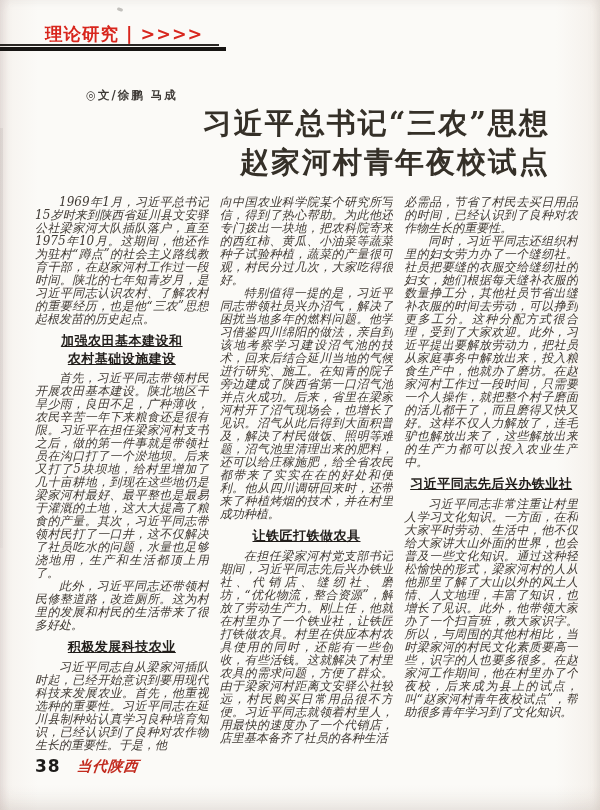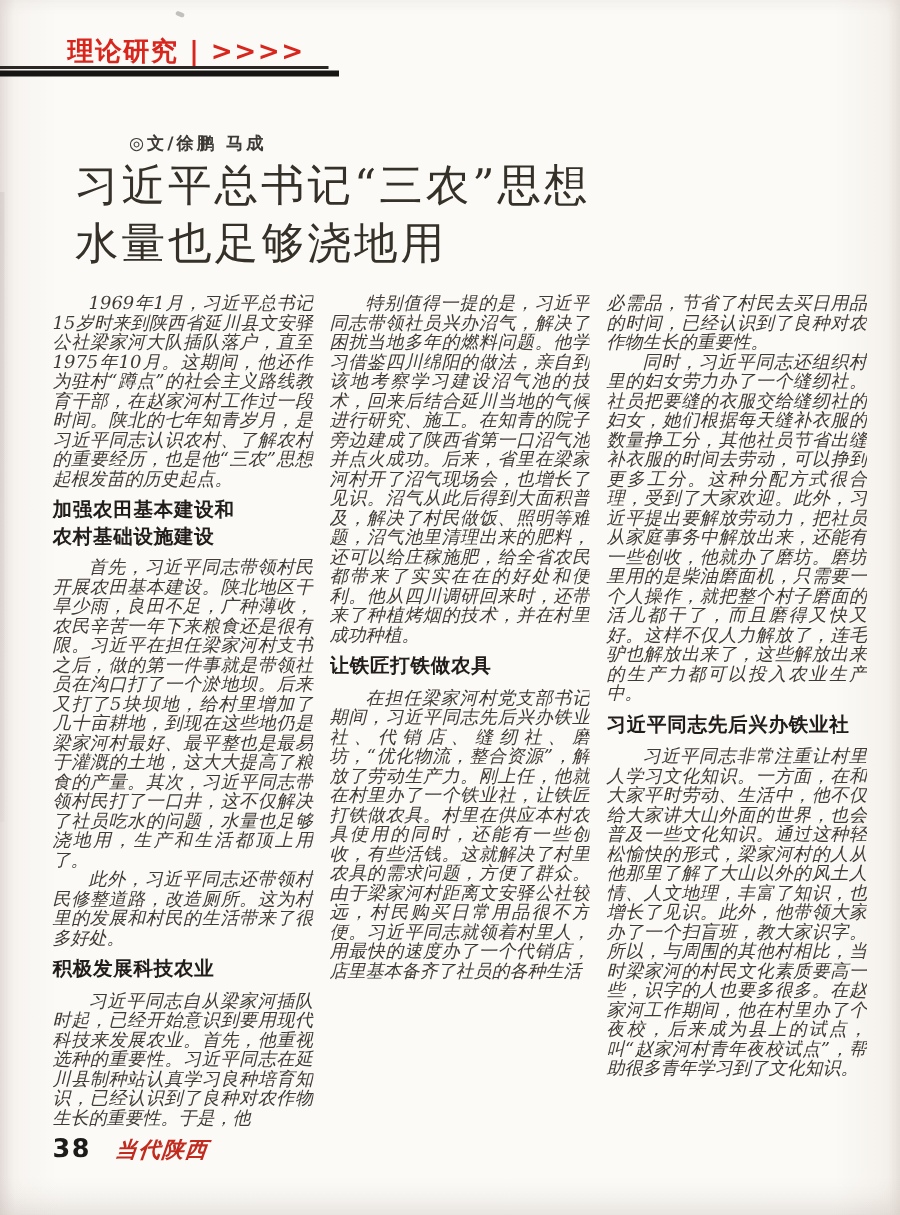--- a/index.html
+++ b/index.html
@@ -34,47 +34,48 @@
   .banner-rule{
     position:absolute;left:0;top:47px;width:226px;height:4px;background:#171513;
   }
   .byline{
     position:absolute;left:86px;top:88px;
     font-size:11.5px;font-weight:600;color:#3e3a36;letter-spacing:2px;
   }
   
   .article-title{
     position:absolute;left:50px;right:50px;top:104px;
-    text-align:left;color:#353028;
+    text-align:right;color:#353028;
     font-family:"DejaVu Serif", serif;
-    font-size:29px;line-height:39px;letter-spacing:2px;font-weight:400;
+    font-size:29px;line-height:39px;letter-spacing:2px;font-weight:700;
   }
   
   .columns{
     position:absolute;left:35px;top:196px;width:543px;height:565px;
     display:flex;gap:11px;overflow:hidden;
   }
   .col{flex:1 1 0;overflow:hidden;}
   .col p{
     margin:0;
     font-family:"DejaVu Serif", serif;
     font-style:italic;
     font-size:12px;line-height:13px;
     text-align:justify;text-justify:inter-ideograph;
     color:#403a34;
     text-indent:2em;
   }
   .col p.no-indent{text-indent:0;}
   .col .sec-heading{
     font-family:"DejaVu Sans", sans-serif;
     font-weight:bold;font-size:13px;line-height:17.5px;
-    color:#211d1a;text-align:left;
+    color:#211d1a;text-align:center;
     margin:6px 0 5px 0;
     white-space:pre-line;
     letter-spacing:0.5px;
+    text-decoration:underline;
   }
   
   .footer{
     position:absolute;left:35px;top:755px;width:540px;height:22px;
     display:flex;align-items:center;
   }
   .page-number{
     font-size:17px;font-weight:bold;color:#1d1b19;letter-spacing:1px;
   }
   .magazine-logo{
@@ -106,44 +107,45 @@
   <div class="scan-speck"></div>
   <div class="edge-mark"></div>
 
   <div class="banner-title">理论研究 | &gt;&gt;&gt;&gt;</div>
   <div class="banner-rule-thin"></div>
   <div class="banner-rule"></div>
   <div class="byline">◎文/徐鹏 马成</div>
 
   <div class="article-title">
     <div>习近平总书记“三农”思想</div>
-    <div>水量也足够浇地用</div>
+    <div>赵家河村青年夜校试点</div>
   </div>
 
   <div class="columns">
 
     <div class="col">
       <p>1969年1月，习近平总书记15岁时来到陕西省延川县文安驿公社梁家河大队插队落户，直至1975年10月。这期间，他还作为驻村“蹲点”的社会主义路线教育干部，在赵家河村工作过一段时间。陕北的七年知青岁月，是习近平同志认识农村、了解农村的重要经历，也是他“三农”思想起根发苗的历史起点。</p>
       <div class="sec-heading">加强农田基本建设和
 农村基础设施建设</div>
       <p>首先，习近平同志带领村民开展农田基本建设。陕北地区干旱少雨，良田不足，广种薄收，农民辛苦一年下来粮食还是很有限。习近平在担任梁家河村支书之后，做的第一件事就是带领社员在沟口打了一个淤地坝。后来又打了5块坝地，给村里增加了几十亩耕地，到现在这些地仍是梁家河村最好、最平整也是最易于灌溉的土地，这大大提高了粮食的产量。其次，习近平同志带领村民打了一口井，这不仅解决了社员吃水的问题，水量也足够浇地用，生产和生活都顶上用了。</p>
       <p>此外，习近平同志还带领村民修整道路，改造厕所。这为村里的发展和村民的生活带来了很多好处。</p>
       <div class="sec-heading">积极发展科技农业</div>
       <p>习近平同志自从梁家河插队时起，已经开始意识到要用现代科技来发展农业。首先，他重视选种的重要性。习近平同志在延川县制种站认真学习良种培育知识，已经认识到了良种对农作物生长的重要性。于是，他</p>
     </div>
 
     <div class="col">
+      <p class="no-indent">向中国农业科学院某个研究所写信，得到了热心帮助。为此他还专门拨出一块地，把农科院寄来的西红柿、黄瓜、小油菜等蔬菜种子试验种植，蔬菜的产量很可观，村民分过几次，大家吃得很好。</p>
       <p>特别值得一提的是，习近平同志带领社员兴办沼气，解决了困扰当地多年的燃料问题。他学习借鉴四川绵阳的做法，亲自到该地考察学习建设沼气池的技术，回来后结合延川当地的气候进行研究、施工。在知青的院子旁边建成了陕西省第一口沼气池并点火成功。后来，省里在梁家河村开了沼气现场会，也增长了见识。沼气从此后得到大面积普及，解决了村民做饭、照明等难题，沼气池里清理出来的肥料，还可以给庄稼施肥，给全省农民都带来了实实在在的好处和便利。他从四川调研回来时，还带来了种植烤烟的技术，并在村里成功种植。</p>
       <div class="sec-heading">让铁匠打铁做农具</div>
       <p>在担任梁家河村党支部书记期间，习近平同志先后兴办铁业社、代销店、缝纫社、磨坊，“优化物流，整合资源”，解放了劳动生产力。刚上任，他就在村里办了一个铁业社，让铁匠打铁做农具。村里在供应本村农具使用的同时，还能有一些创收，有些活钱。这就解决了村里农具的需求问题，方便了群众。由于梁家河村距离文安驿公社较远，村民购买日常用品很不方便。习近平同志就领着村里人，用最快的速度办了一个代销店，店里基本备齐了社员的各种生活</p>
     </div>
 
     <div class="col">
       <p class="no-indent">必需品，节省了村民去买日用品的时间，已经认识到了良种对农作物生长的重要性。</p>
-      <p>同时，习近平同志还组织村里的妇女劳力办了一个缝纫社。社员把要缝的衣服交给缝纫社的妇女，她们根据每天缝补衣服的数量挣工分，其他社员节省出缝补衣服的时间去劳动，可以挣到更多工分。这种分配方式很合理，受到了大家欢迎。此外，习近平提出要解放劳动力，把社员从家庭事务中解放出来，还能有一些创收，他就办了磨坊。磨坊里用的是柴油磨面机，只需要一个人操作，就把整个村子磨面的活儿都干了，而且磨得又快又好。这样不仅人力解放了，连毛驴也解放出来了，这些解放出来的生产力都可以投入农业生产中。</p>
+      <p>同时，习近平同志还组织村里的妇女劳力办了一个缝纫社。社员把要缝的衣服交给缝纫社的妇女，她们根据每天缝补衣服的数量挣工分，其他社员节省出缝补衣服的时间去劳动，可以挣到更多工分。这种分配方式很合理，受到了大家欢迎。此外，习近平提出要解放劳动力，把社员从家庭事务中解放出来，投入粮食生产中，他就办了磨坊。在赵家河村工作过一段时间，只需要一个人操作，就把整个村子磨面的活儿都干了，而且磨得又快又好。这样不仅人力解放了，连毛驴也解放出来了，这些解放出来的生产力都可以投入农业生产中。</p>
       <div class="sec-heading">习近平同志先后兴办铁业社</div>
       <p>习近平同志非常注重让村里人学习文化知识。一方面，在和大家平时劳动、生活中，他不仅给大家讲大山外面的世界，也会普及一些文化知识。通过这种轻松愉快的形式，梁家河村的人从他那里了解了大山以外的风土人情、人文地理，丰富了知识，也增长了见识。此外，他带领大家办了一个扫盲班，教大家识字。所以，与周围的其他村相比，当时梁家河的村民文化素质要高一些，识字的人也要多很多。在赵家河工作期间，他在村里办了个夜校，后来成为县上的试点，叫“赵家河村青年夜校试点”，帮助很多青年学习到了文化知识。</p>
     </div>
 
   </div>
 
   <div class="footer">
     <span class="page-number">38</span>
     <span class="magazine-logo">当代陕西</span>
   </div>

